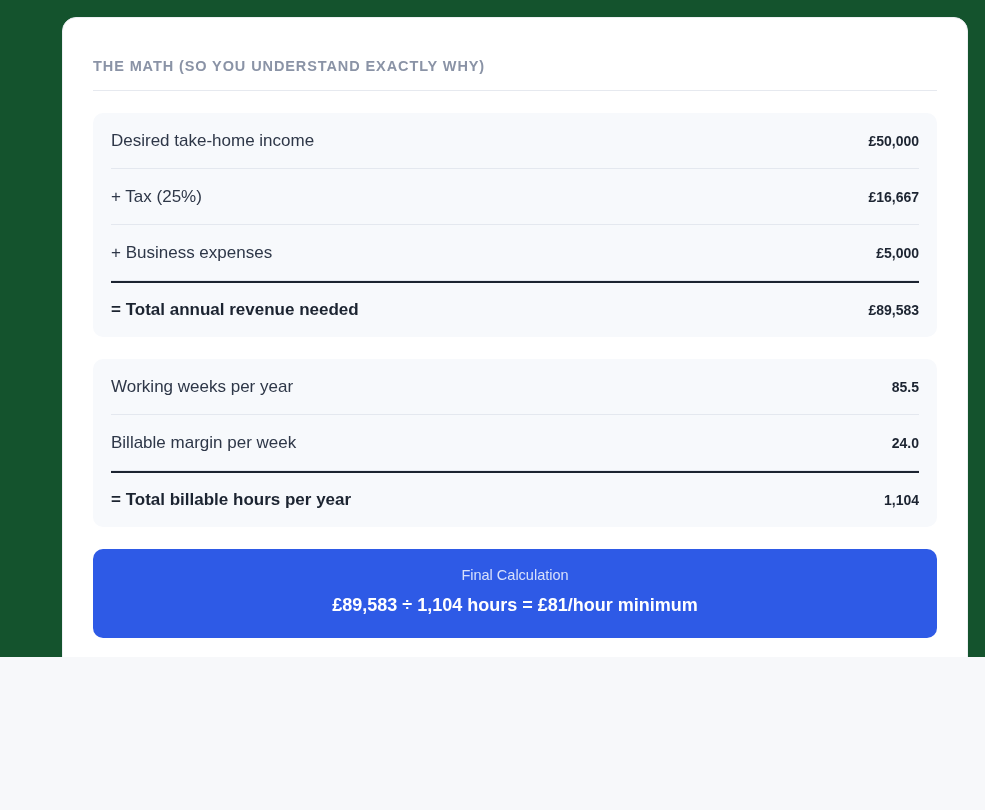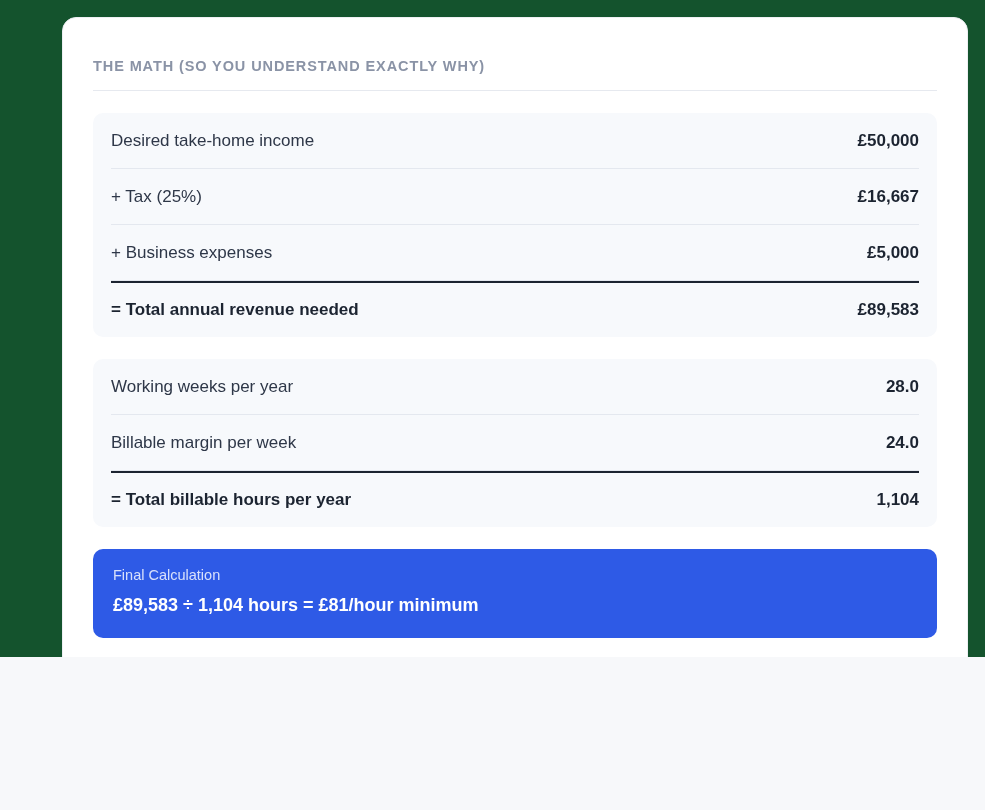--- a/index.html
+++ b/index.html
@@ -57,21 +57,21 @@
   }
   .row:last-child {
     border-bottom: none;
   }
   .row .label {
     font-size: 17px;
     color: #2e3748;
     font-weight: 400;
   }
   .row .value {
-    font-size: 17px;
+    font-size: 14px;
     color: #1c2431;
     font-weight: 700;
   }
   .row.total {
     border-bottom: none;
     border-top: 2px solid #1c2431;
   }
   .row.total .label {
     font-weight: 700;
     color: #1c2431;
@@ -79,21 +79,21 @@
   }
   .row.total .value {
     font-weight: 700;
     color: #1c2431;
   }
   .final {
     margin-top: 22px;
     background: #2e5ae6;
     border-radius: 10px;
     padding: 18px 20px 22px 20px;
-    text-align: left;
+    text-align: center;
     box-sizing: border-box;
   }
   .final .caption {
     color: #d8e0fb;
     font-size: 14.5px;
     font-weight: 400;
     margin-bottom: 12px;
   }
   .final .formula {
     color: #ffffff;
@@ -124,21 +124,21 @@
       </div>
       <div class="row total">
         <span class="label">= Total annual revenue needed</span>
         <span class="value">£89,583</span>
       </div>
     </div>
 
     <div class="group">
       <div class="row">
         <span class="label">Working weeks per year</span>
-        <span class="value">28.0</span>
+        <span class="value">85.5</span>
       </div>
       <div class="row">
         <span class="label">Billable margin per week</span>
         <span class="value">24.0</span>
       </div>
       <div class="row total">
         <span class="label">= Total billable hours per year</span>
         <span class="value">1,104</span>
       </div>
     </div>

